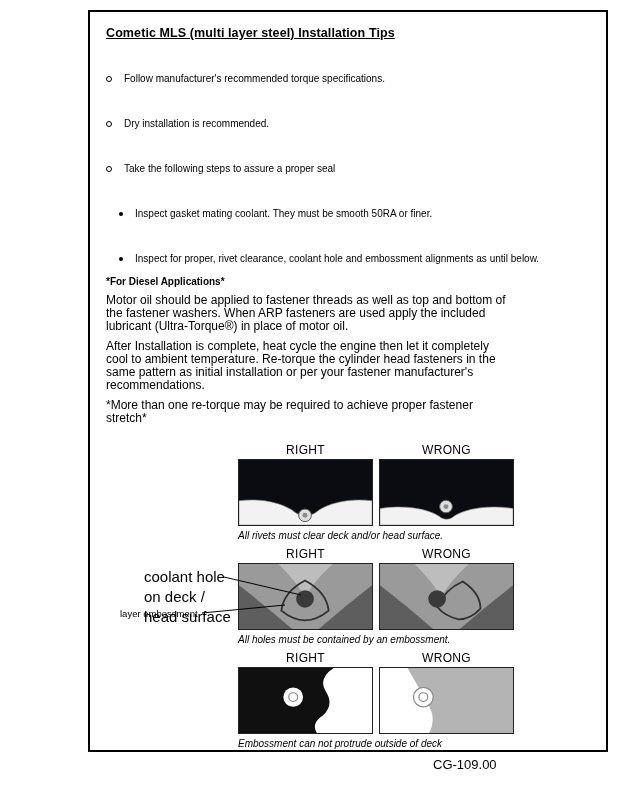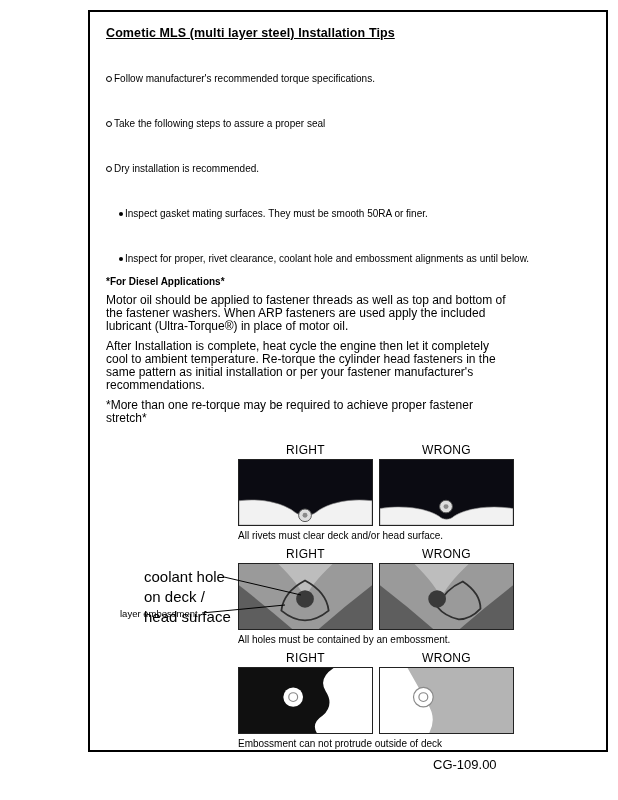--- a/index.html
+++ b/index.html
@@ -11,35 +11,35 @@
   .frame {
     position:absolute; left:88px; top:10px; width:520px; height:742px;
     border:2px solid #000; box-sizing:border-box;
     padding:10px 10px 0 14px; overflow:hidden;
   }
   .doc-title {
     font-size:12.5px; font-weight:bold; text-decoration:underline;
     margin:4px 0 9px 2px; letter-spacing:0.1px;
   }
   .tips { font-size:10px; line-height:13px; margin-left:2px; }
-  .tip { display:flex; gap:2px; align-items:flex-start;margin-top:32px; }
+  .tip { display:flex; gap:12px; align-items:flex-start;margin-top:32px; }
   .b1 { width:4px; height:4px; border:1px solid #000; border-radius:50%; margin-top:4px; flex:none; }
   .b2 { width:4px; height:4px; background:#000; border-radius:50%; margin-top:5px; flex:none; }
   .sub { margin-left:13px; }
   .diesel-h { font-size:10px; font-weight:bold; margin:11px 0 7px 2px; }
   .para { font-size:12px; line-height:13px; width:408px; margin:0 0 7px 2px; }
   .para.note { margin-bottom:18px; }
 
   .diag-row { position:relative; }
   .diag-heads { display:flex; gap:6px; margin-left:134px; width:276px; }
   .diag-heads span { width:135px; text-align:center; font-size:12px; letter-spacing:0.3px; }
   .diag-cols { display:flex; gap:6px; margin-left:134px; margin-top:2px; }
   .panel { width:135px; height:67px; border:1px solid #222; box-sizing:border-box; background:#fff; }
   .panel svg { display:block; width:100%; height:100%; }
-  .caption { font-size:10px; margin:4px 0 6px 134px; }
+  .caption { font-size:10px; margin:4px 0 6px 134px;font-style:italic; }
   .caption.wrap { width:230px; }
 
   .ann1 { position:absolute; left:40px; top:20px; width:88px; font-size:15px; line-height:20px; }
   .ann2 { position:absolute; left:16px; top:61px; font-size:9.5px; }
   .ann-lines { position:absolute; left:0; top:0; width:220px; height:85px; pointer-events:none; }
 
   .legal { margin-top:10px; font-size:6.4px; line-height:7.5px; width:492px; }
   .legal-h { font-weight:bold; font-size:7px; margin:0 0 4px 0; }
   .legal p { margin:0 0 4px 0; }
   .legal p.tight { margin-bottom:1px; }
@@ -54,29 +54,29 @@
 
     <div class="doc-title">Cometic MLS (multi layer steel) Installation Tips</div>
 
     <div class="tips">
       <div class="tip">
         <span class="b1"></span>
         <span>Follow manufacturer's recommended torque specifications.</span>
       </div>
       <div class="tip">
         <span class="b1"></span>
-        <span>Take the following steps to assure a proper seal</span>
+        <span>Dry installation is recommended.</span>
       </div>
       <div class="tip">
         <span class="b1"></span>
-        <span>Dry installation is recommended.</span>
+        <span>Take the following steps to assure a proper seal</span>
       </div>
       <div class="tip sub">
         <span class="b2"></span>
-        <span>Inspect gasket mating surfaces.  They must be smooth 50RA or finer.</span>
+        <span>Inspect gasket mating coolant.  They must be smooth 50RA or finer.</span>
       </div>
       <div class="tip sub">
         <span class="b2"></span>
         <span>Inspect for proper, rivet clearance, coolant hole and embossment alignments as until below.</span>
       </div>
     </div>
 
     <div class="diesel-h">*For Diesel Applications*</div>
     <p class="para">Motor oil should be applied to fastener threads as well as top and bottom of the fastener washers. When ARP fasteners are used apply the included lubricant (Ultra-Torque®) in place of motor oil.</p>
     <p class="para">After Installation is complete, heat cycle the engine then let it completely cool to ambient temperature. Re-torque the cylinder head fasteners in the same pattern as initial installation or per your fastener manufacturer's recommendations.</p>

